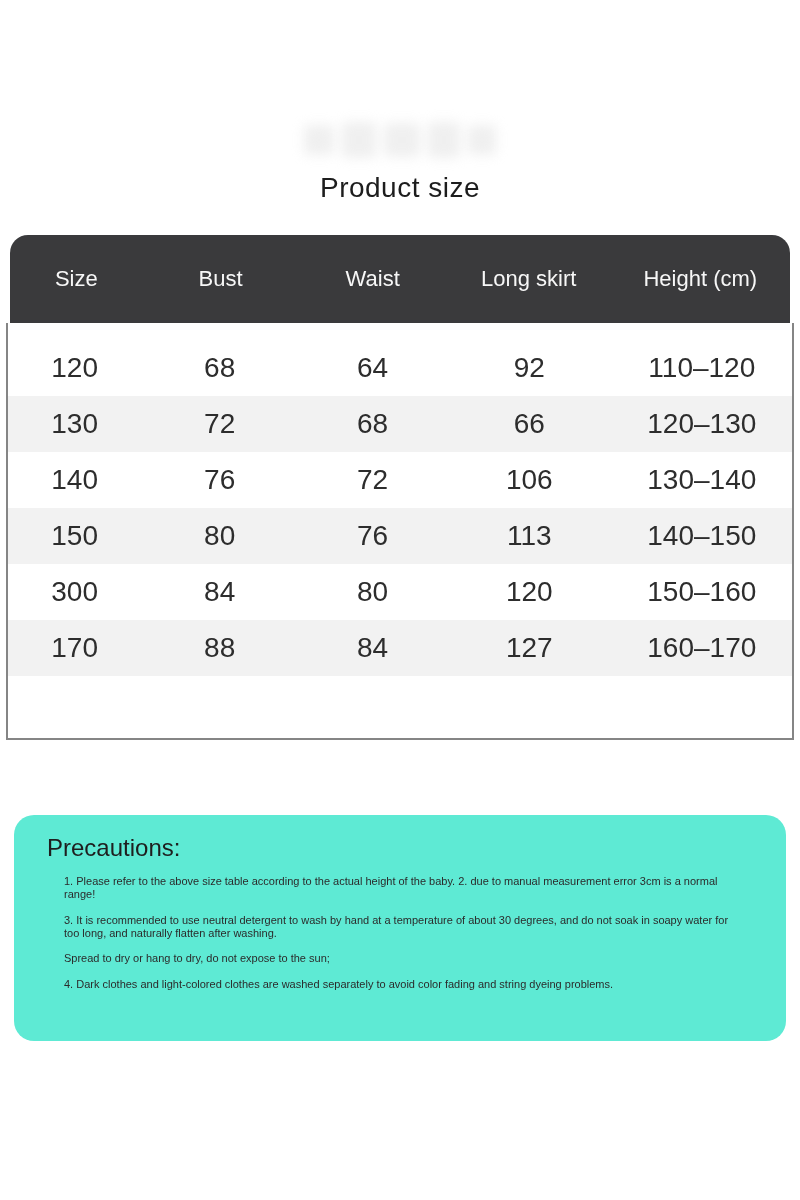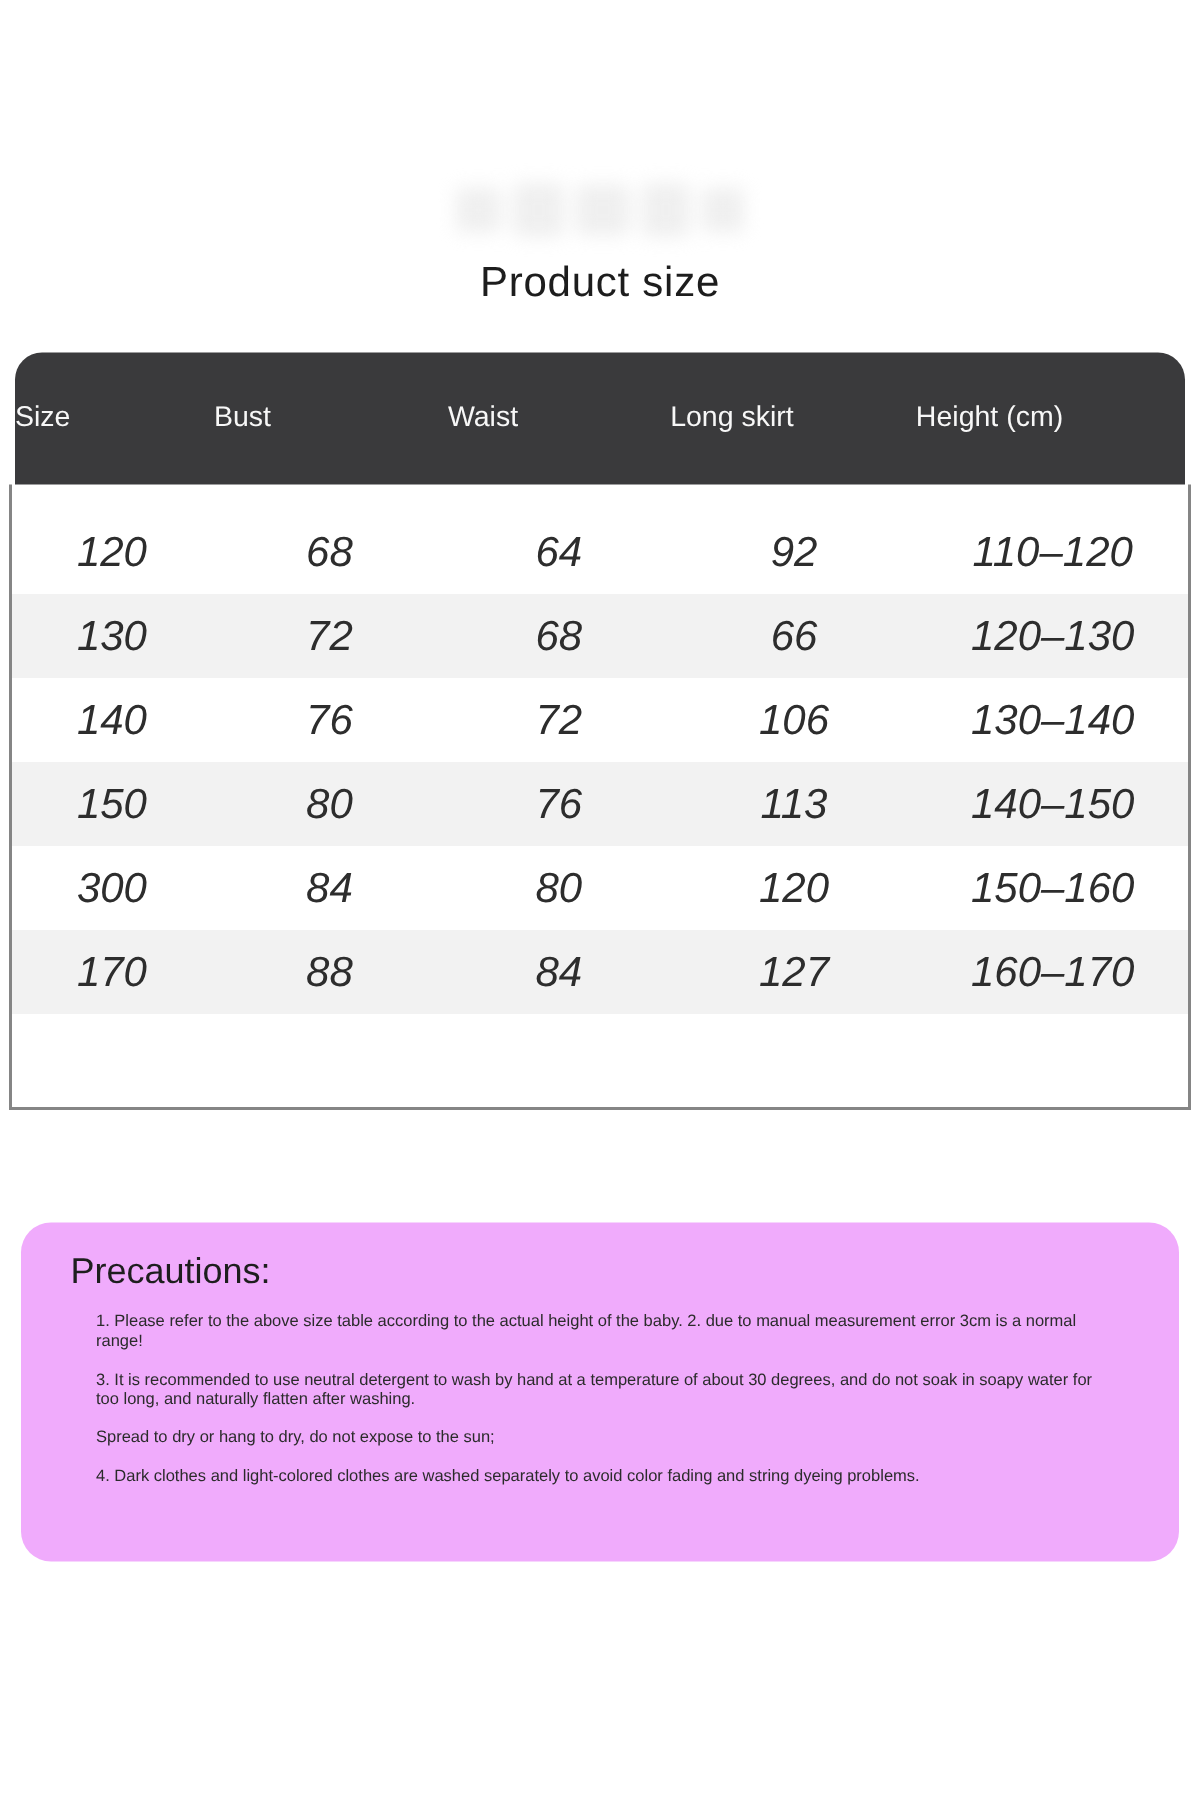--- a/index.html
+++ b/index.html
@@ -39,48 +39,47 @@
   
   .thead {
     position: absolute; top: 235px; left: 10px;
     width: 780px; height: 88px;
     background: #3a3a3c;
     border-radius: 18px 18px 0 0;
     display: flex; align-items: center;
     z-index: 2;
   }
   .thead .th {
-    text-align: left; color: #f7f7f7;
-    font-size: 19px; font-weight: 400;
+    text-align: center; color: #f7f7f7;
+    font-size: 22px; font-weight: 400;
   }
   .tbody {
     position: absolute; top: 323px; left: 6px;
     width: 788px; height: 417px;
     border: 2px solid #858585; border-top: none;
     background: #ffffff;
     padding-top: 17px;
     z-index: 1;
-    font-style: italic;
   }
   .tr { height: 56px; display: flex; align-items: center; }
   .tr:nth-child(even) { background: #f2f2f2; }
   .tr .td {
     text-align: center; font-size: 28px; color: #2d2d2d;
   }
   .c1 { width: 17%; }
   .c2 { width: 20%; }
   .c3 { width: 19%; }
   .c4 { width: 21%; }
   .c5 { width: 23%; }
 
   
   .precautions {
     position: absolute; top: 815px; left: 14px;
     width: 772px; height: 226px;
-    background: #f0abfc; border-radius: 20px;
+    background: #5eead4; border-radius: 20px;
     padding: 19px 40px 0 33px;
   }
   .p-heading {
     font-size: 24px; font-weight: 400; color: #1e1e1e;
     margin-bottom: 13px;
   }
   .p-item {
     margin-left: 17px; margin-bottom: 13px;
     font-size: 11px; line-height: 1.17; color: #2b2b2b;
   }

